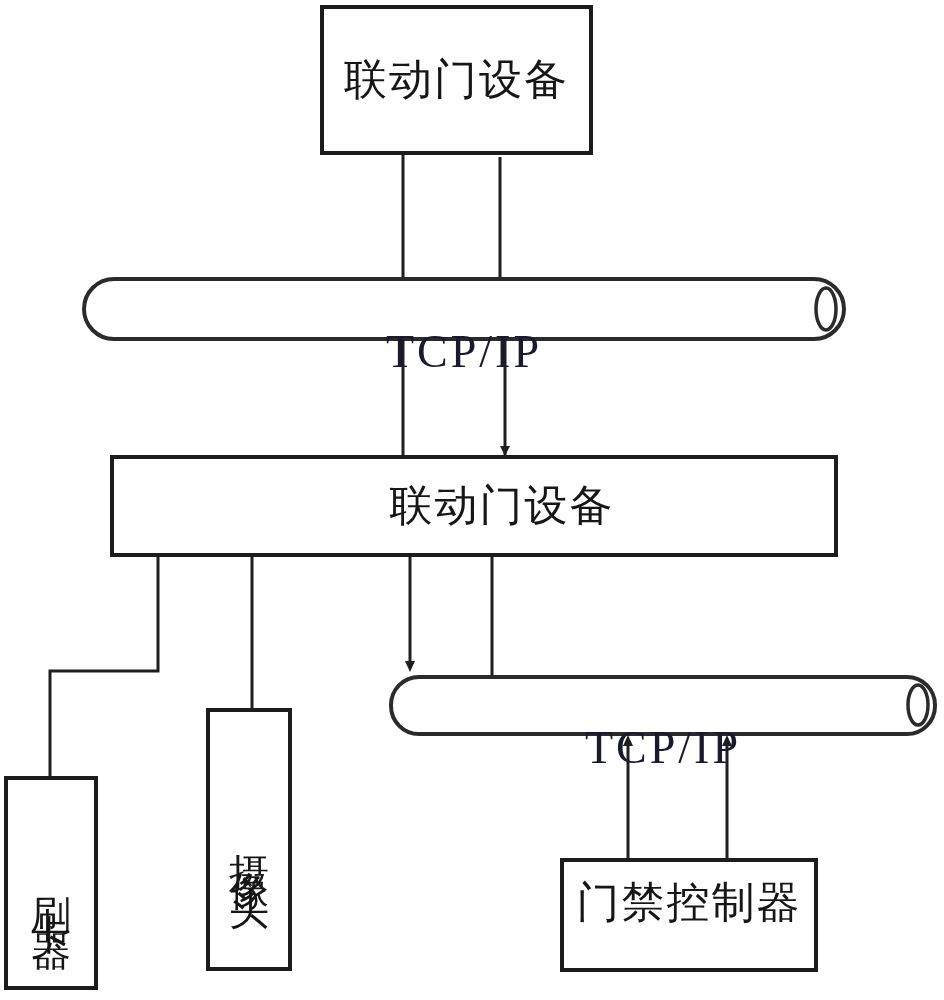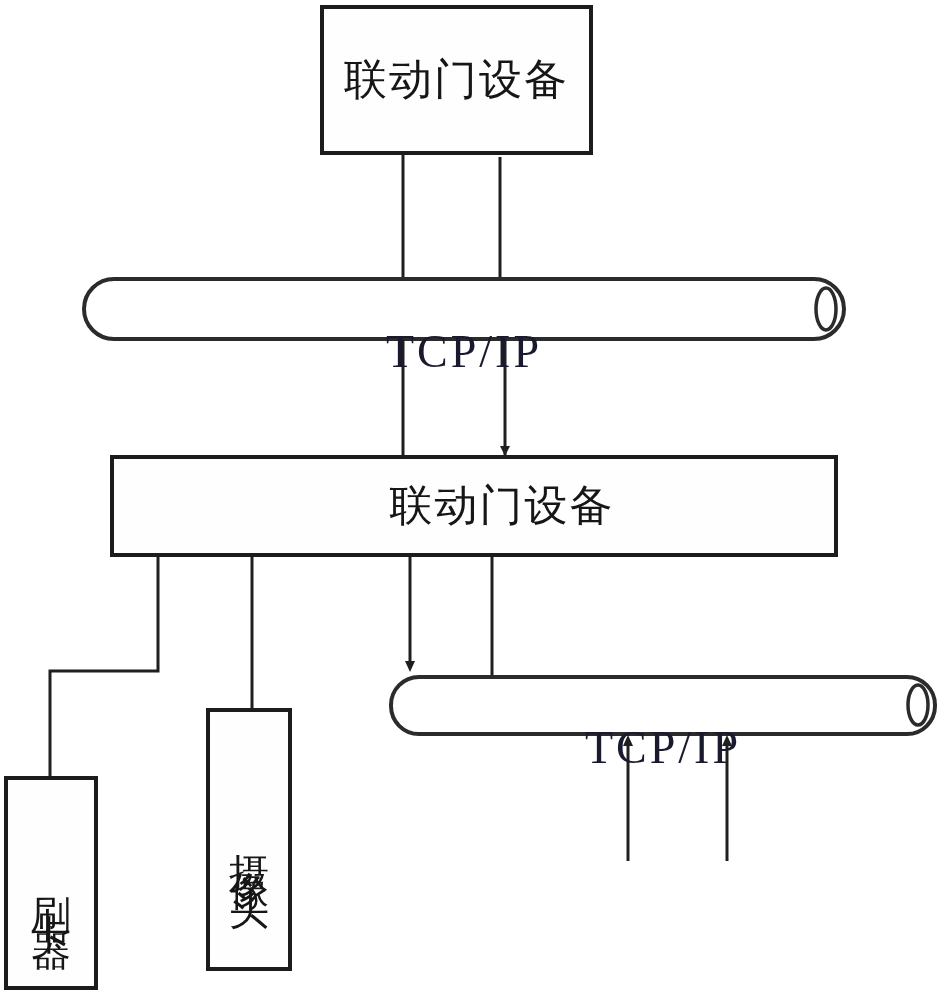--- a/index.html
+++ b/index.html
@@ -119,14 +119,17 @@
   </div>
 
   <div class="node node-vertical node-camera">
     <span class="label">摄像头</span>
   </div>
 
   <div class="bus-label bus-label-bottom">
     <span>TCP/IP</span>
   </div>
 
+  <div class="node node-access-controller">
+    <span class="label">门禁控制器</span>
+  </div>
 
 </div>
 
 </body></html>

